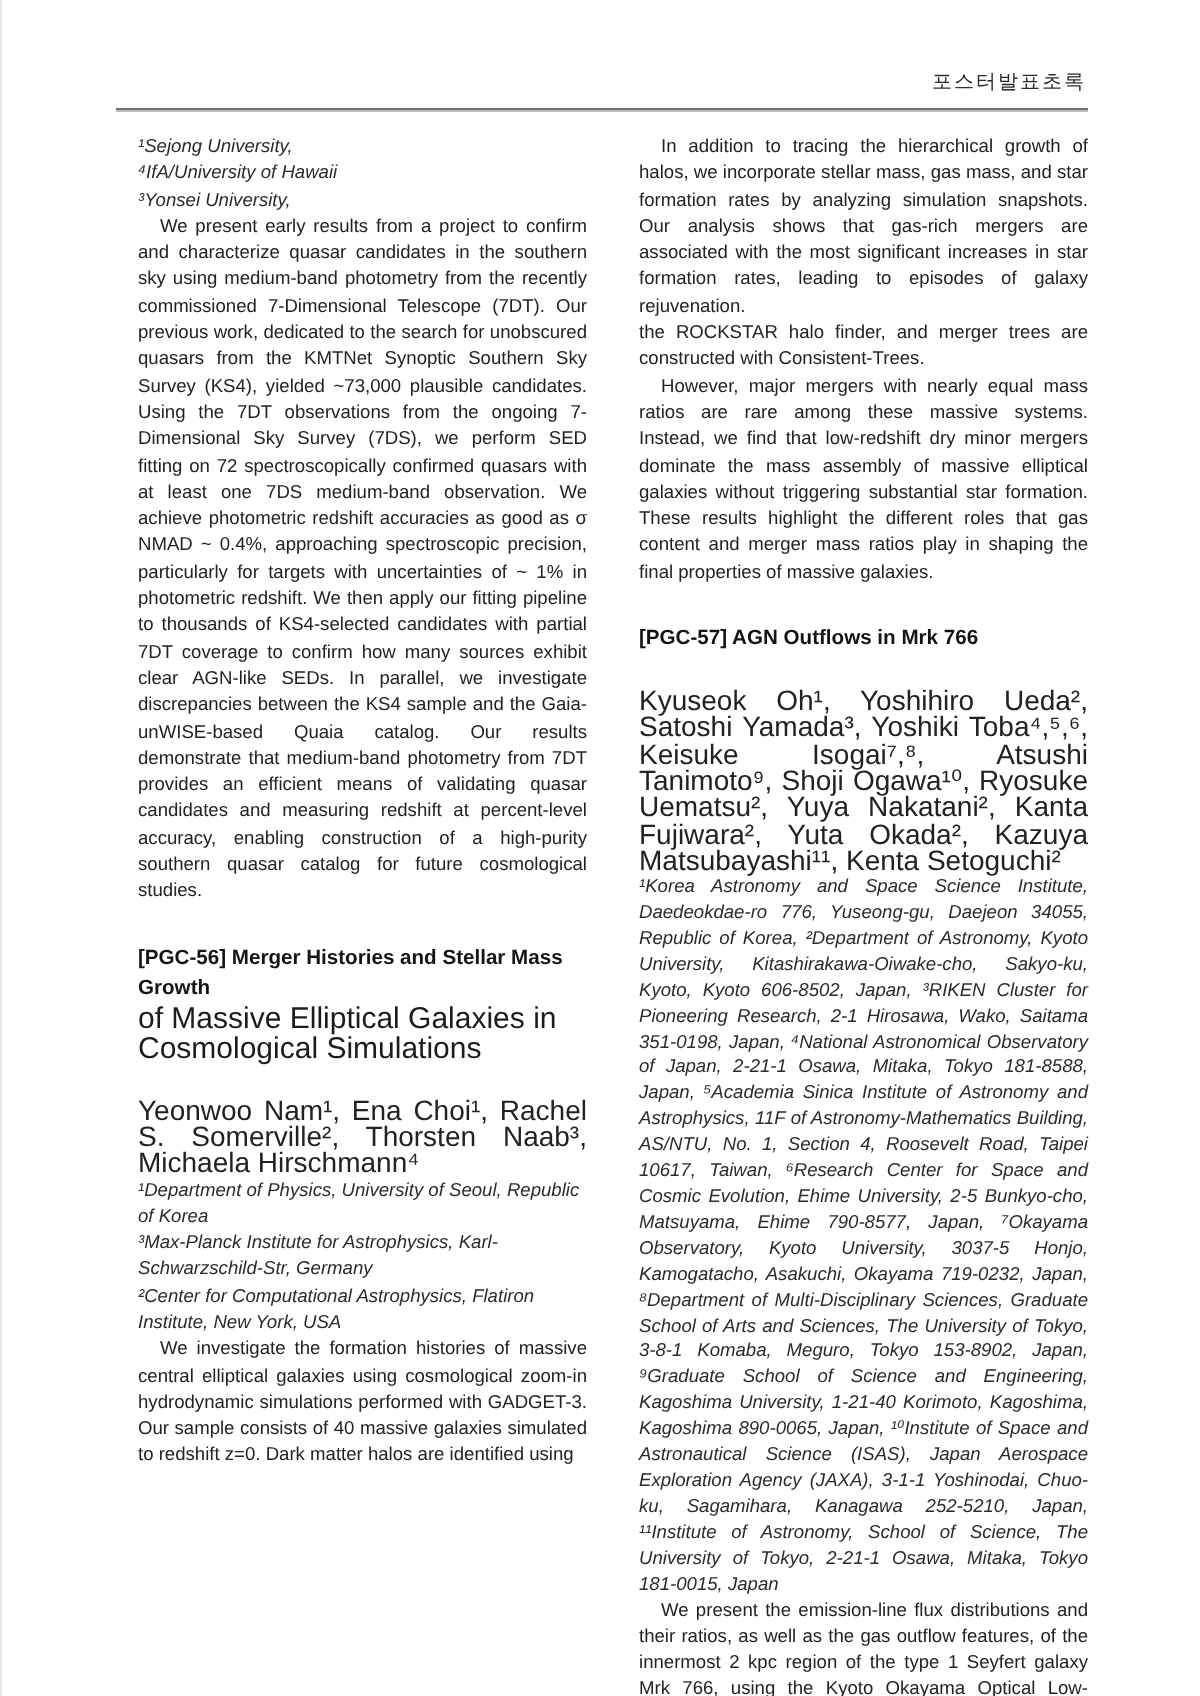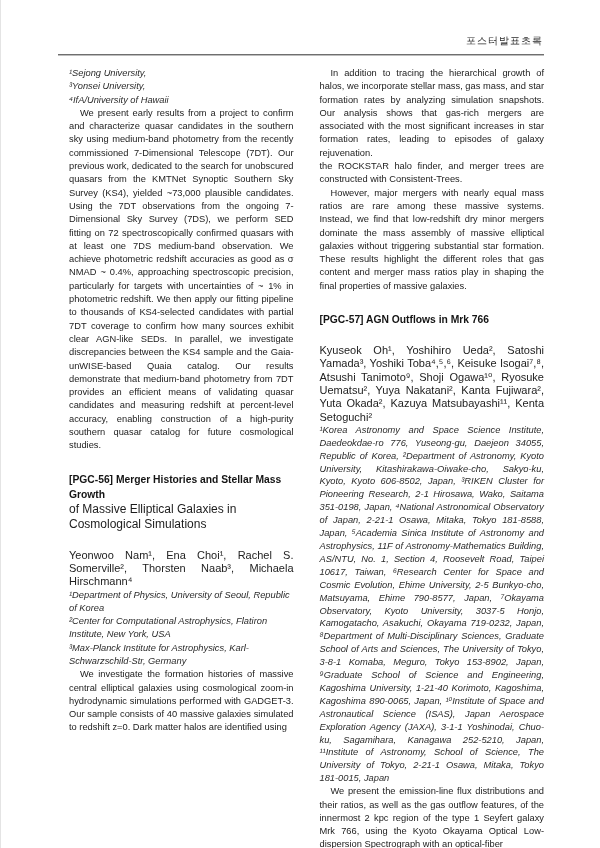--- a/index.html
+++ b/index.html
@@ -59,34 +59,34 @@
     text-align: left;
   }
   .affil-run {
     font-style: italic;
     font-size: 9.3px;
     line-height: 12.9px;
     color: #2b2b2b;
     text-align: justify;
   }
   .authors {
-    font-size: 11px;
+    font-size: 14px;
     line-height: 13.3px;
     text-align: justify;
     color: #222222;
   }
   .abs-heading {
     font-size: 10.3px;
     line-height: 15px;
     font-weight: bold;
     color: #141414;
     text-align: left;
   }
   .abs-subheading {
-    font-size: 12px;
+    font-size: 15px;
     line-height: 15px;
     font-weight: normal;
     color: #1c1c1c;
     text-align: left;
   }
   .sp-top-para { margin-top: 20px; }
   .sp-heading { margin-top: 19px; }
   .sp-authors { margin-top: 17px; }
   .sp-affil { margin-top: 0px; }
   .sp-lastpara { margin-top: 14px; }
@@ -105,35 +105,35 @@
 <div class="page">
 
   <div class="running-head">포스터발표초록</div>
   <div class="head-rule"></div>
 
   <div class="columns">
 
     <div class="col body-text">
       <div class="affil-block">
         <div>¹Sejong University,</div>
+        <div>⁴IfA/University of Hawaii</div>
         <div>³Yonsei University,</div>
-        <div>⁴IfA/University of Hawaii</div>
       </div>
 
       <p class="para sp-top-para">We present early results from a project to confirm and characterize quasar candidates in the southern sky using medium-band photometry from the recently commissioned 7-Dimensional Telescope (7DT). Our previous work, dedicated to the search for unobscured quasars from the KMTNet Synoptic Southern Sky Survey (KS4), yielded ~73,000 plausible candidates. Using the 7DT observations from the ongoing 7-Dimensional Sky Survey (7DS), we perform SED fitting on 72 spectroscopically confirmed quasars with at least one 7DS medium-band observation. We achieve photometric redshift accuracies as good as σ NMAD ~ 0.4%, approaching spectroscopic precision, particularly for targets with uncertainties of ~ 1% in photometric redshift. We then apply our fitting pipeline to thousands of KS4-selected candidates with partial 7DT coverage to confirm how many sources exhibit clear AGN-like SEDs. In parallel, we investigate discrepancies between the KS4 sample and the Gaia-unWISE-based Quaia catalog. Our results demonstrate that medium-band photometry from 7DT provides an efficient means of validating quasar candidates and measuring redshift at percent-level accuracy, enabling construction of a high-purity southern quasar catalog for future cosmological studies.</p>
 
       <div class="abs-heading sp-heading">[PGC-56] Merger Histories and Stellar Mass Growth</div>
       <div class="abs-subheading">of Massive Elliptical Galaxies in Cosmological Simulations</div>
 
       <div class="authors sp-authors">Yeonwoo Nam¹, Ena Choi¹, Rachel S. Somerville², Thorsten Naab³, Michaela Hirschmann⁴</div>
 
       <div class="affil-block sp-affil">
         <div>¹Department of Physics, University of Seoul, Republic of Korea</div>
+        <div>³Max-Planck Institute for Astrophysics, Karl-Schwarzschild-Str, Germany</div>
         <div>²Center for Computational Astrophysics, Flatiron Institute, New York, USA</div>
-        <div>³Max-Planck Institute for Astrophysics, Karl-Schwarzschild-Str, Germany</div>
       </div>
 
       <p class="para sp-lastpara">We investigate the formation histories of massive central elliptical galaxies using cosmological zoom-in hydrodynamic simulations performed with GADGET-3. Our sample consists of 40 massive galaxies simulated to redshift z=0. Dark matter halos are identified using</p>
     </div>
 
     <div class="col body-text">
       <p class="para">In addition to tracing the hierarchical growth of halos, we incorporate stellar mass, gas mass, and star formation rates by analyzing simulation snapshots. Our analysis shows that gas-rich mergers are associated with the most significant increases in star formation rates, leading to episodes of galaxy rejuvenation.</p>
       <p class="para cont">the ROCKSTAR halo finder, and merger trees are constructed with Consistent-Trees.</p>
       <p class="para">However, major mergers with nearly equal mass ratios are rare among these massive systems. Instead, we find that low-redshift dry minor mergers dominate the mass assembly of massive elliptical galaxies without triggering substantial star formation. These results highlight the different roles that gas content and merger mass ratios play in shaping the final properties of massive galaxies.</p>
 

